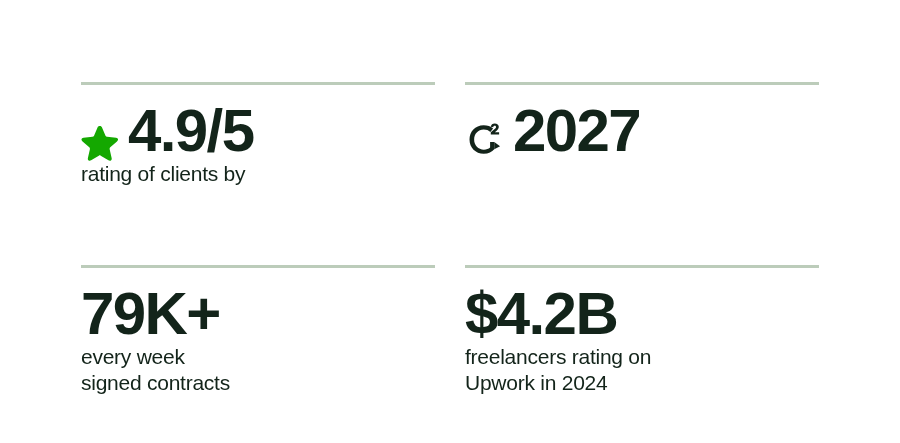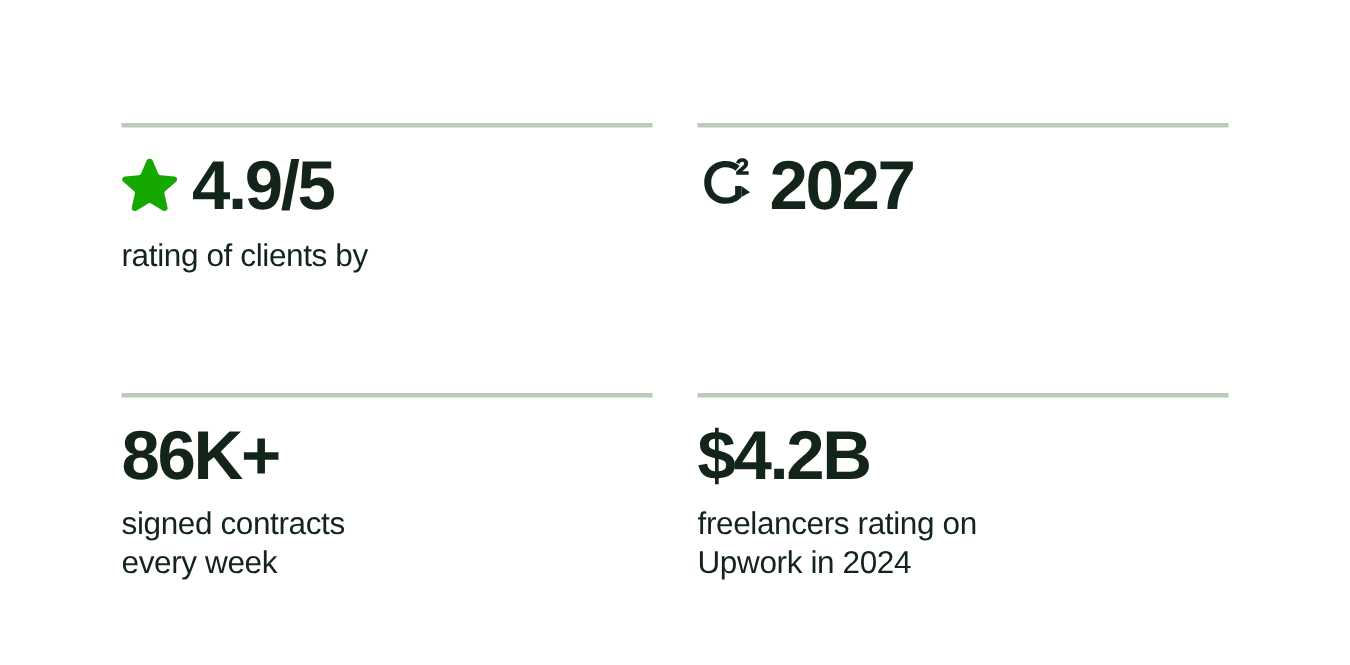--- a/index.html
+++ b/index.html
@@ -36,21 +36,21 @@
     top: 0;
     width: 354px;
     height: 3px;
     background: #bcccba;
   }
 
   .stat-headline {
     display: flex;
     align-items: center;
     gap: 9px;
-    font-size: 46px;
+    font-size: 60px;
     line-height: 1.02;
     font-weight: 700;
     letter-spacing: -1.6px;
     color: #13241a;
     white-space: nowrap;
   }
 
   .stat-headline-text {
     display: inline-block;
   }
@@ -66,21 +66,21 @@
   .g2-icon {
     width: 41px;
     height: 41px;
     display: inline-block;
     flex: 0 0 auto;
     margin-bottom: 1px;
     margin-right: -2px;
   }
 
   .stat-caption {
-    margin-top: 11px;
+    margin-top: 0;
     font-size: 21px;
     line-height: 1.22;
     font-weight: 400;
     letter-spacing: -0.25px;
     color: #13241a;
     max-width: 330px;
   }
 
   .stat-caption-line {
     display: block;
@@ -130,25 +130,25 @@
                    C82.4 11.8 78.4 8.5 72.5 8.5 Z" fill="#13241a"></path>
         </svg>
       </span>
       <span class="stat-headline-text">2027</span>
     </div>
   </div>
 
   <div class="stat-cell">
     <div class="stat-rule"></div>
     <div class="stat-headline">
-      <span class="stat-headline-text">86K+</span>
+      <span class="stat-headline-text">79K+</span>
     </div>
     <div class="stat-caption">
+      <span class="stat-caption-line">every week</span>
       <span class="stat-caption-line">signed contracts</span>
-      <span class="stat-caption-line">every week</span>
     </div>
   </div>
 
   <div class="stat-cell">
     <div class="stat-rule"></div>
     <div class="stat-headline">
       <span class="stat-headline-text">$4.2B</span>
     </div>
     <div class="stat-caption">
       <span class="stat-caption-line">freelancers rating on</span>

